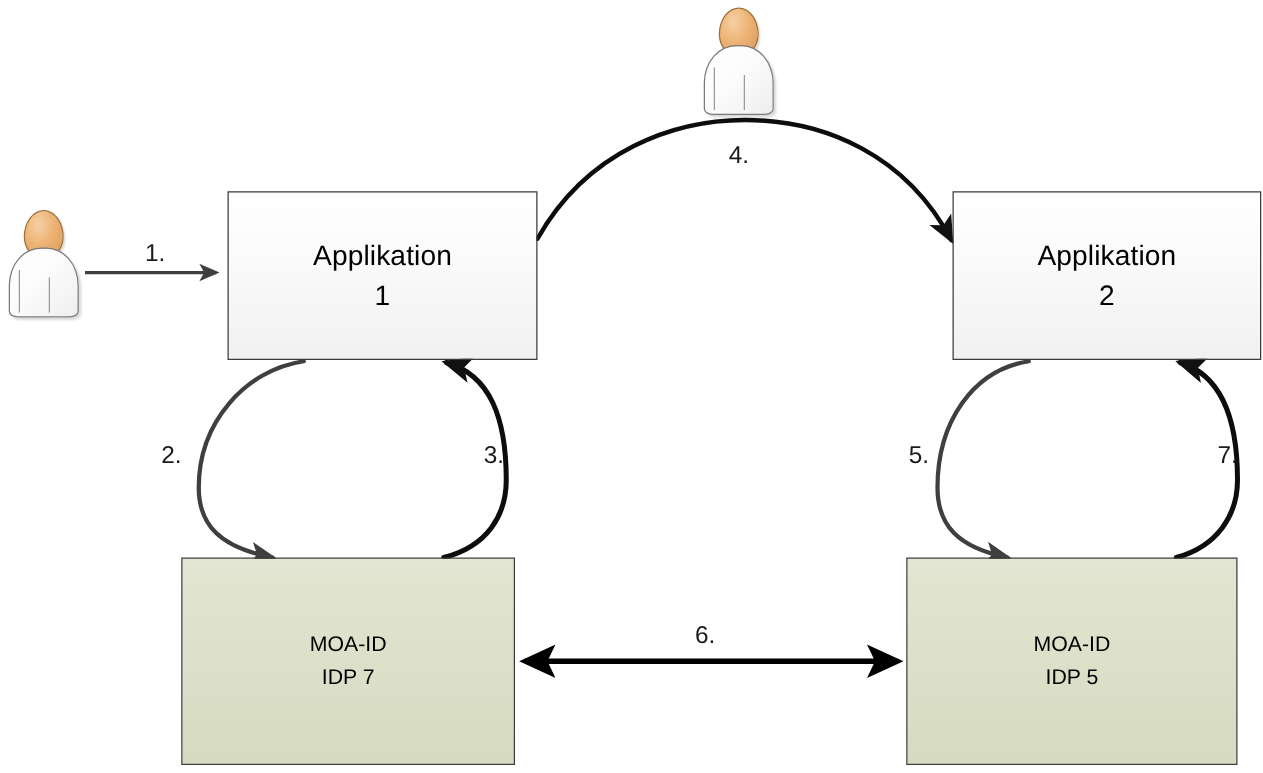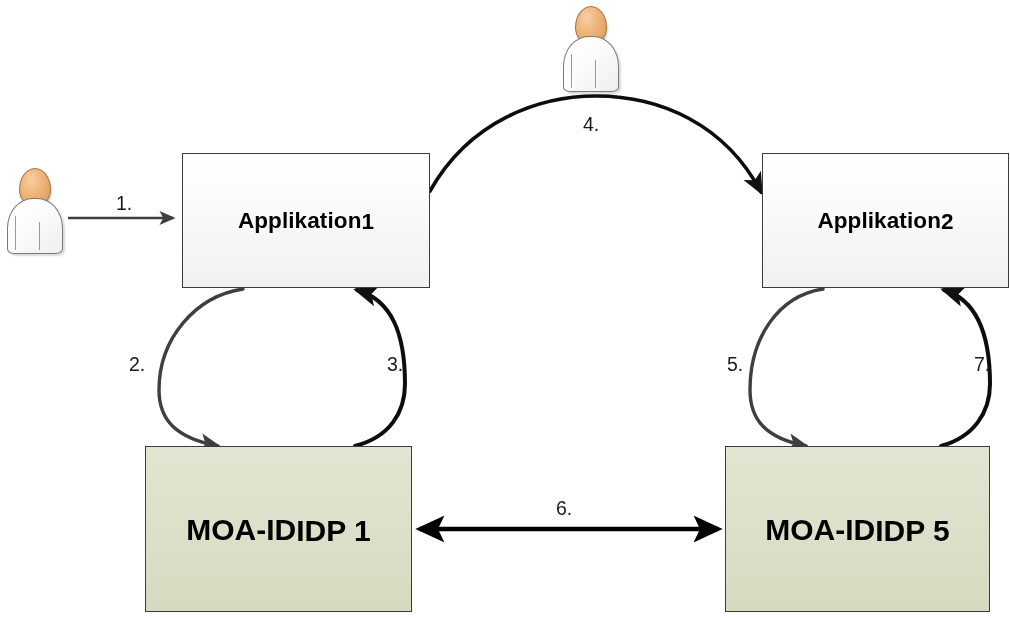--- a/index.html
+++ b/index.html
@@ -14,37 +14,37 @@
     position: relative;
     width: 1010px;
     height: 618px;
     background: #ffffff;
     overflow: hidden;
   }
   .node {
     position: absolute;
     box-sizing: border-box;
     display: flex;
-    flex-direction: row;
+    flex-direction: column;
     align-items: center;
     justify-content: center;
     border: 1.6px solid #3b3b3b;
-    font-weight: bold;
+    font-weight: normal;
     color: #000000;
     line-height: 1.30;
     text-align: left;
   }
   .node-app {
     background: linear-gradient(to bottom, #ffffff 0%, #fbfbfb 35%, #f1f1f1 100%);
     font-size: 22.5px;
     letter-spacing: 0.1px;
   }
   .node-idp {
     background: linear-gradient(to bottom, #e2e6d2 0%, #dde1ca 45%, #d5dac0 100%);
-    font-size: 30px;
+    font-size: 17px;
   }
   .node .line2 { margin-top: 3px; }
 
   .steplabel {
     position: absolute;
     font-family: "Liberation Sans", sans-serif;
     font-size: 19.5px;
     font-weight: normal;
     color: #1a1a1a;
     white-space: nowrap;
@@ -146,21 +146,21 @@
     <span class="line2">1</span>
   </div>
 
   <div class="node node-app" style="left:762px; top:153px; width:247px; height:135px;">
     <span>Applikation</span>
     <span class="line2">2</span>
   </div>
 
   <div class="node node-idp" style="left:145px; top:446px; width:267px; height:166px;">
     <span>MOA-ID</span>
-    <span class="line2">IDP 1</span>
+    <span class="line2">IDP 7</span>
   </div>
 
   <div class="node node-idp" style="left:725px; top:446px; width:265px; height:166px;">
     <span>MOA-ID</span>
     <span class="line2">IDP 5</span>
   </div>
 
   <div class="person" style="left:6px; top:168px;">
     <div class="head"></div>
     <div class="body"></div>

